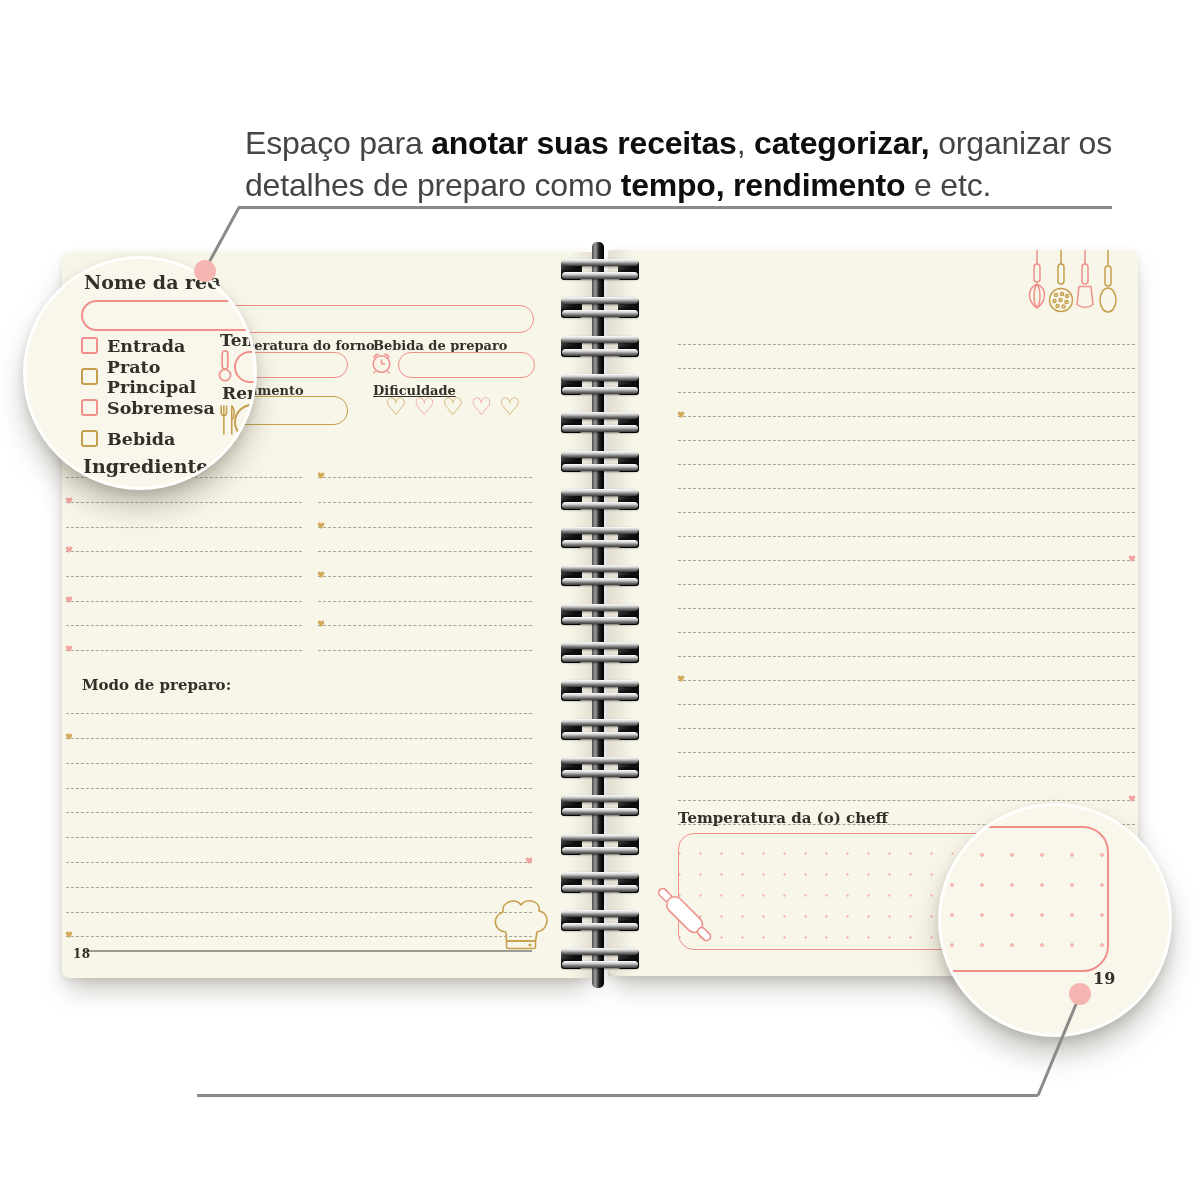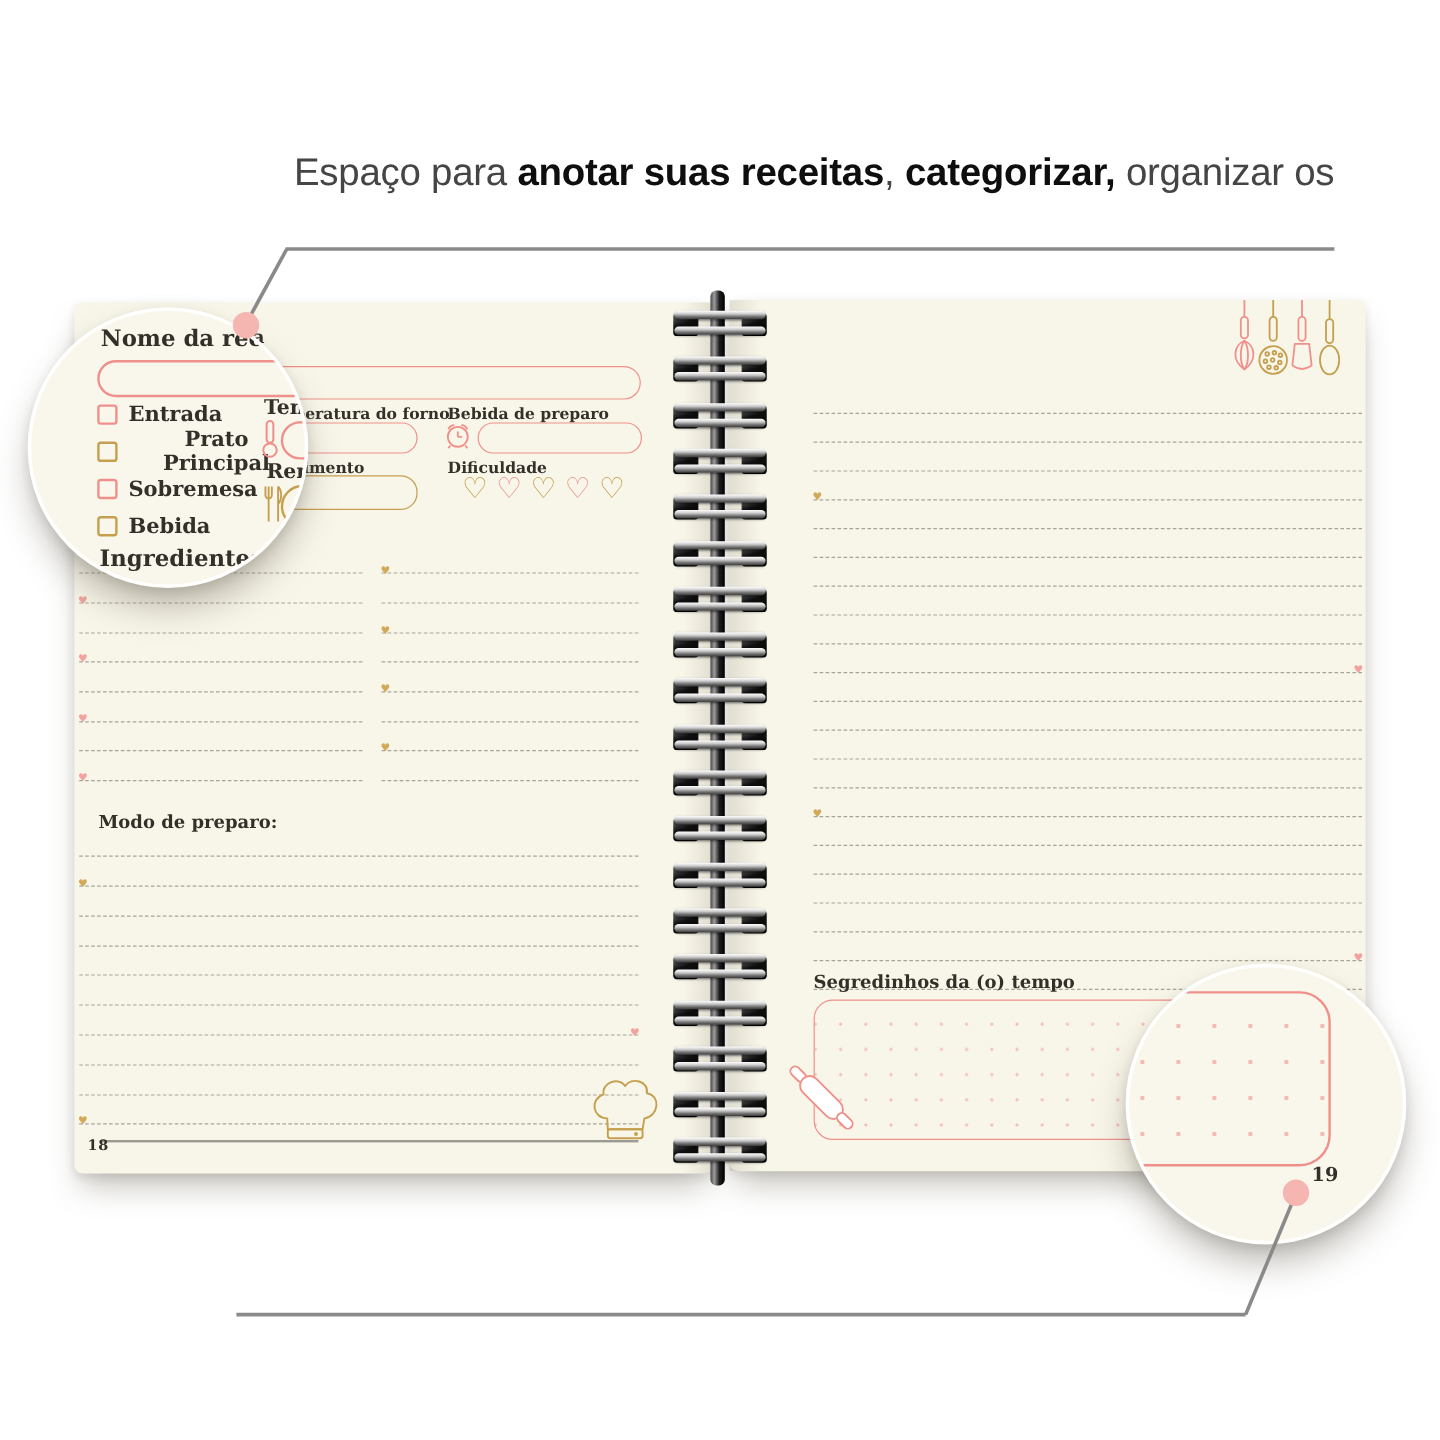--- a/index.html
+++ b/index.html
@@ -1,18 +1,18 @@
 <!DOCTYPE html>
 <html style="--pink: #F0908B; --gold: #C59F4E; --cream: #F8F6E9; --line: #A6A498;"><head>
 <meta charset="utf-8">
 <style>
   html,body{margin:0;padding:0;background:#fff;}
   #stage{position:relative;width:1200px;height:1200px;background:#ffffff;overflow:hidden;
          font-family:"Liberation Sans",sans-serif;}
-  .abs{position:absolute;text-align:center;}
+  .abs{position:absolute;}
   
   .ann{color:#454545;font-size:32px;line-height:42px;white-space:nowrap;font-weight:400;letter-spacing:-0.2px;}
   .ann .b{font-weight:700;color:#0e0e0e;}
   
   .page{position:absolute;background:var(--cream);border-radius:7px;
         box-shadow:0 16px 26px -6px rgba(110,104,88,.40), 0 3px 8px rgba(0,0,0,.10);}
   #left-page::after{content:'';position:absolute;top:0;bottom:0;right:0;width:26px;
         background:linear-gradient(to right,rgba(0,0,0,0),rgba(110,100,80,.16));}
   #right-page::before{content:'';position:absolute;top:0;bottom:0;left:0;width:26px;
         background:linear-gradient(to left,rgba(0,0,0,0),rgba(110,100,80,.16));}
@@ -61,20 +61,21 @@
   #callouts{position:absolute;left:0;top:0;z-index:30;pointer-events:none;}
   .pgnum{font-size:12px;letter-spacing:.5px;}
 </style>
 </head>
 <body>
 
 <div id="stage">
 
   <div id="top-text" class="abs ann" style="left:245px;top:122px;">
       <div class="ann-line"><span>Espaço para </span><span class="b">anotar suas receitas</span><span>, </span><span class="b">categorizar,</span><span> organizar os</span></div>
+      <div class="ann-line"><span>detalhes de preparo como </span><span class="b">tempo,</span><span> </span><span class="b">rendimento</span><span> e etc.</span></div>
     </div>
 
 
   <div id="left-page" class="page" style="left:62px;top:252px;width:533px;height:726px;--c:1">
     <div class="abs serif" style="left:20px;top:20px;font-size:15px;">Nome da receita</div>
     <div class="pill" style="left:18px;top:53px;width:452px;height:26px;"></div>
 
     <div class="abs checks pagescale" style="left:15px;top:73px;">
         <div class="check-row">
           <span class="cbox" style="border-color: rgb(240, 144, 139);"></span>
@@ -112,21 +113,21 @@
     <div class="pill" style="left:336px;top:100px;width:135px;height:24px;"></div>
 
     <div class="abs serif" style="left:153px;top:131px;font-size:13px;">Rendimento</div>
     <span class="abs" style="left:153px;top:143px;color:var(--gold);">
       <svg width="14" height="28" viewBox="0 0 14 28" fill="none" stroke="currentColor" stroke-width="1.3">
         <path d="M4 2v24M1.8 2v6M6.2 2v6M1.8 8a2.2 2.2 0 0 0 4.4 0"></path>
         <path d="M10.5 2v24M10.5 2c2.8 3 2.8 9 0 12"></path>
       </svg></span>
     <div class="pill gold" style="left:167px;top:144px;width:117px;height:27px;border-radius:14px;"></div>
 
-    <div class="abs serif" style="left:311px;top:131px;font-size:13px;">Dificuldade</div>
+    <div class="abs serif" style="left:311px;top:131px;font-size:13px;text-decoration:underline;">Dificuldade</div>
     <div class="abs dif-hearts" style="left:323px;top:143px;">
         <span style="color: rgb(197, 159, 78);">♡</span>
         <span style="color: rgb(240, 144, 139);">♡</span>
         <span style="color: rgb(197, 159, 78);">♡</span>
         <span style="color: rgb(240, 144, 139);">♡</span>
         <span style="color: rgb(197, 159, 78);">♡</span>
       </div>
 
     <div class="abs serif" style="left:20px;top:193px;font-size:15px;">Ingredientes:</div>
     <div class="lines" style="left:4px;top:201.5px;width:236px;">
@@ -255,21 +256,21 @@
         <div class="lrow" style="height: 23px;"></div>
         <div class="lrow" style="height: 23px;"></div>
         <div class="lrow" style="height: 23px;"></div>
         <div class="lrow" style="height: 23px;"></div>
         <div class="lrow" style="height: 23px;">
           <span class="hh end" style="color: rgb(242, 163, 157);">♥</span>
         </div>
         <div class="lrow" style="height: 23px;"></div>
       </div>
 
-    <div class="abs serif" style="left:70px;top:559px;font-size:15px;">Segredinhos da (o) tempo</div>
+    <div class="abs serif" style="left:70px;top:559px;font-size:15px;">Temperatura da (o) cheff</div>
     <div class="dotbox" style="left:70px;top:583px;width:456px;height:115px;"></div>
 
     <span class="abs" style="left:40px;top:628px;color:var(--pink);">
       <svg width="76" height="76" viewBox="0 0 76 76">
         <g transform="rotate(-45 38 38)" fill="#ffffff" stroke="currentColor" stroke-width="1.6">
           <rect x="34" y="1" width="8" height="15" rx="4"></rect>
           <rect x="30" y="14" width="16" height="44" rx="8"></rect>
           <rect x="34" y="56" width="8" height="15" rx="4"></rect>
         </g>
       </svg></span>

